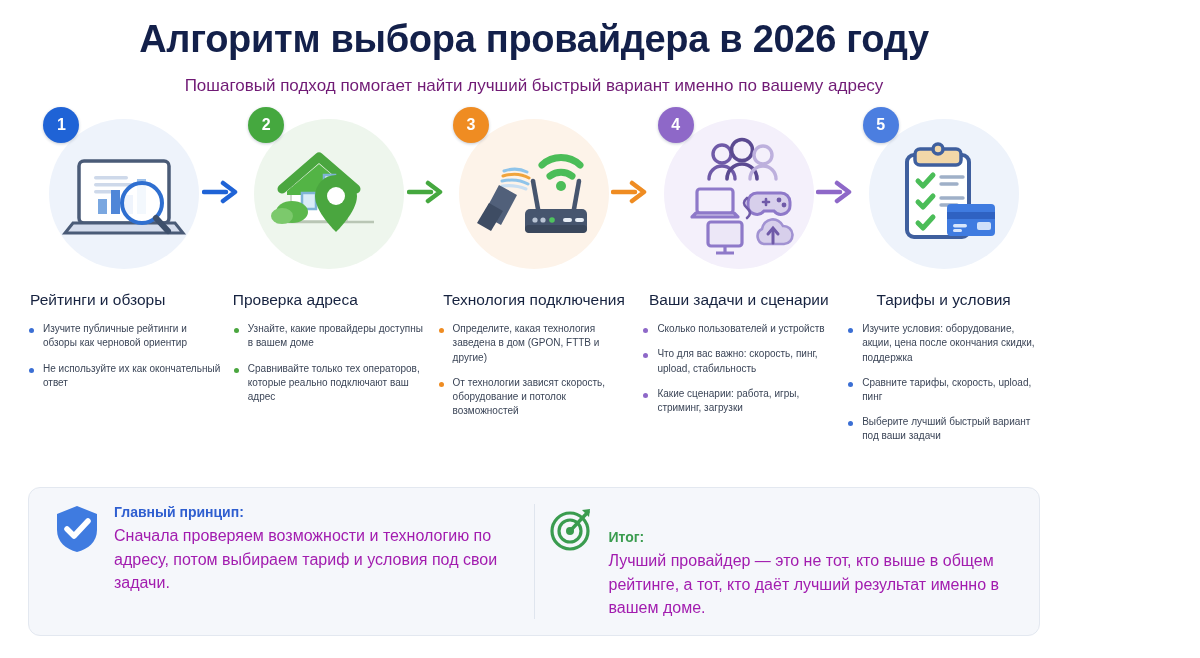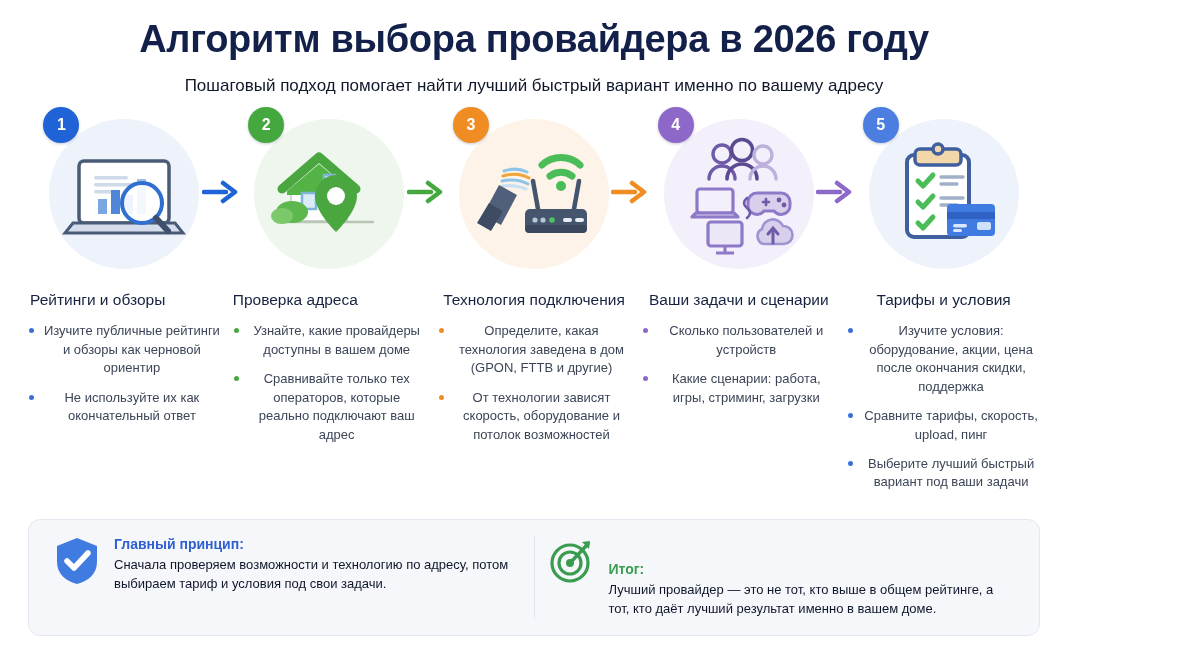--- a/index.html
+++ b/index.html
@@ -13,21 +13,21 @@
   }
   .page{width:1068px;height:658px;position:relative;box-sizing:border-box;}
 
   
   .header{padding:18px 40px 0;text-align:center;}
   .title{
     font-size:38px;font-weight:bold;letter-spacing:-0.3px;
     color:#13204a;line-height:1.12;margin:0;
   }
   .subtitle{
-    margin:14px 0 0;font-size:17px;color:#0f172a;font-weight:normal;
+    margin:14px 0 0;font-size:17px;color:#701a75;font-weight:normal;
     line-height:1.3;
   }
 
   
   .steps{
     position:relative;
     display:flex;
     align-items:flex-start;
     padding:22px 22px 0 22px;
     box-sizing:border-box;
@@ -71,24 +71,23 @@
     margin:22px 0 0;
     font-size:15.5px;font-weight:normal;color:#16223f;
     line-height:1.2;
     text-align:center;
   }
   .bullets{list-style:none;margin:13px 0 0;padding:0;}
   .bullets li{
     position:relative;
     padding-left:15px;
     margin-bottom:11px;
-    font-size:13px;
+    font-size:10px;
     line-height:1.42;
     color:#3b4557;
-    text-align:center;
   }
   .bullets li::before{
     content:"";
     position:absolute;
     left:1px;top:6px;
     width:5px;height:5px;border-radius:50%;
     background:var(--dot,#3b6fd4);
   }
 
   
@@ -114,21 +113,21 @@
     align-items:flex-start;
     padding:0 14px;
     box-sizing:border-box;
   }
   .bcard + .bcard{border-left:1px solid #dfe5ee;}
   .bicon{flex:0 0 auto;width:46px;height:50px;}
   .btxt{flex:1 1 auto;min-width:0;}
   .blabel{font-size:14px;font-weight:bold;line-height:1.25;margin-bottom:3px;}
   .blabel.blue{color:#2f5fd0;}
   .blabel.green{color:#3a9c4f;margin-top:25px;}
-  .bbody{font-size:13px;line-height:1.45;color:#0f172a;}
+  .bbody{font-size:16px;line-height:1.45;color:#a21caf;}
 </style>
 </head>
 <body>
 
 <div class="page">
 
   <div class="header">
     <h1 class="title">Алгоритм выбора провайдера в 2026 году</h1>
     <p class="subtitle">Пошаговый подход помогает найти лучший быстрый вариант именно по вашему адресу</p>
   </div>
@@ -281,20 +280,21 @@
           <span>4</span>
         </div>
         <svg class="arrow" viewBox="0 0 36 26">
           <path d="M2 13 H24" stroke="#8e68c8" stroke-width="4.5" stroke-linecap="round"></path>
           <path d="M21 4 L33 13 L21 22" fill="none" stroke="#8e68c8" stroke-width="4.5" stroke-linecap="round" stroke-linejoin="round"></path>
         </svg>
       </div>
       <div class="step-title">Ваши задачи и сценарии</div>
       <ul class="bullets" style="--dot:#8e68c8;">
         <li>Сколько пользователей и устройств</li>
+        <li>Что для вас важно: скорость, пинг, upload, стабильность</li>
         <li>Какие сценарии: работа, игры, стриминг, загрузки</li>
       </ul>
     </div>
 
     <div class="step s5">
       <div class="art-wrap">
         <div class="circle-bg" style="background:#eef3fb;"></div>
         <svg class="art" viewBox="0 0 150 150">
           <rect x="38" y="36" width="62" height="82" rx="7" fill="#ffffff" stroke="#3f5f9e" stroke-width="4"></rect>
           <rect x="46" y="30" width="46" height="16" rx="5" fill="#f2d7a8" stroke="#3f5f9e" stroke-width="3.5"></rect>

